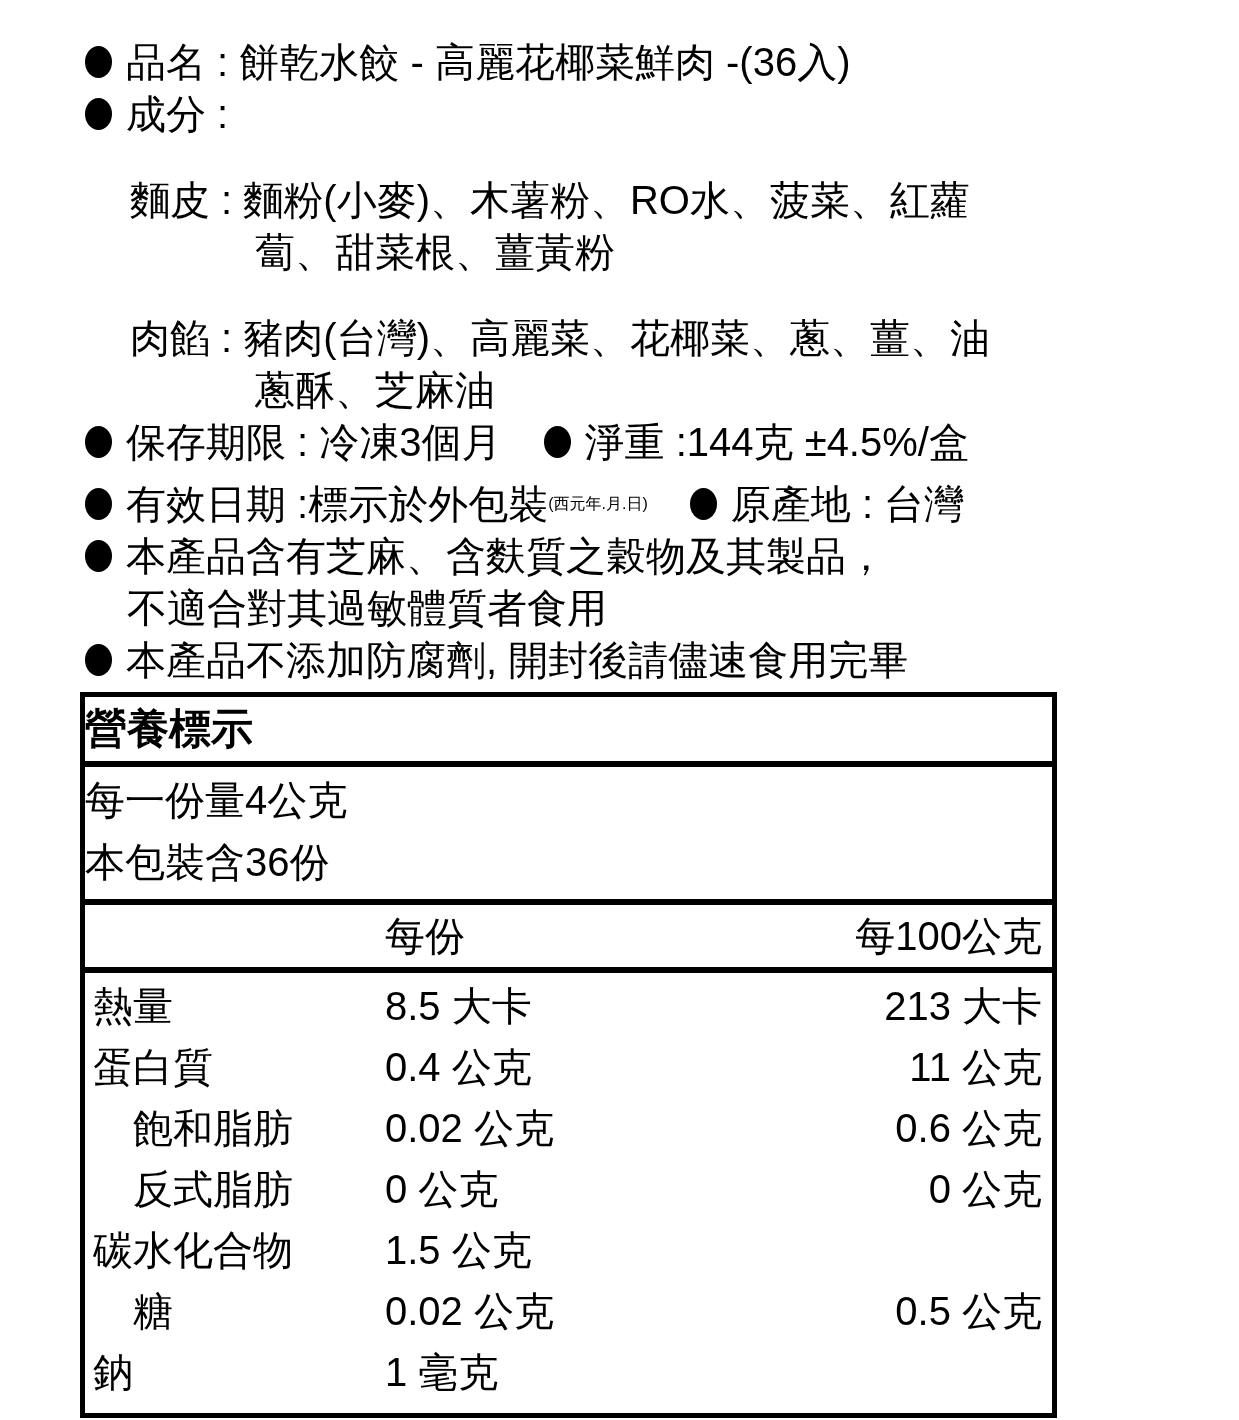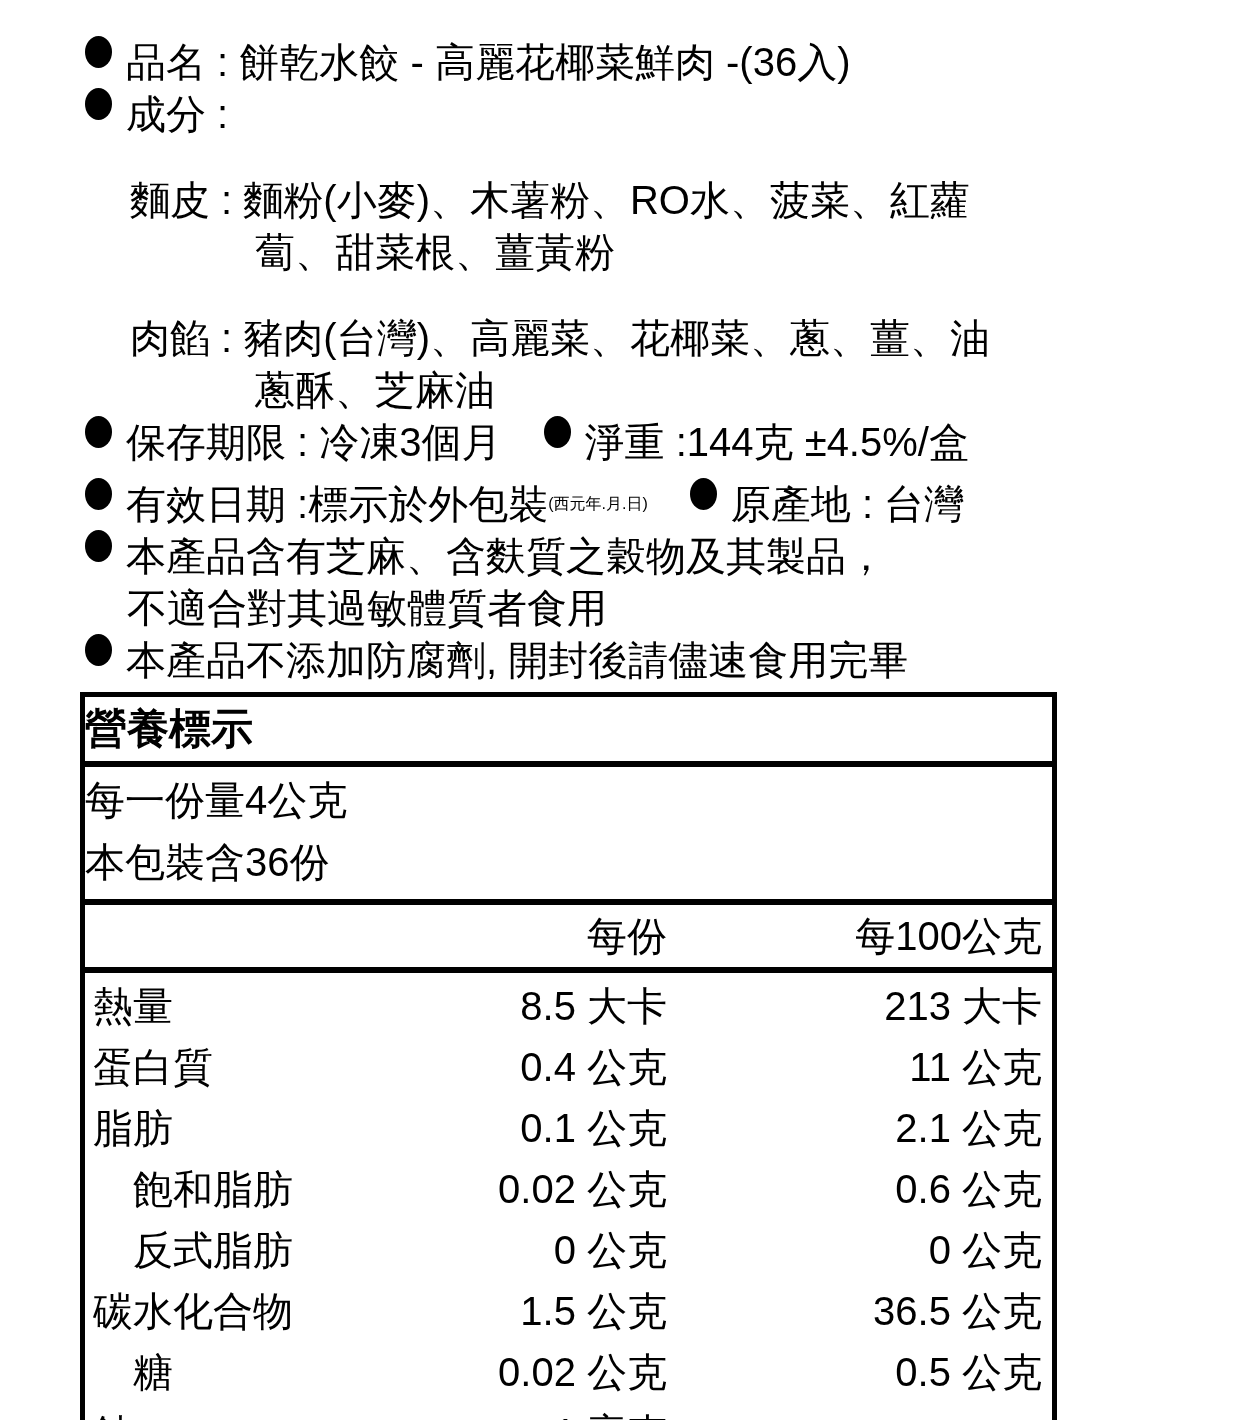--- a/index.html
+++ b/index.html
@@ -4,21 +4,21 @@
 <style>
   html,body{margin:0;padding:0;background:#ffffff;}
   body{
     width:1239px;height:1420px;
     font-family:"Liberation Sans","DejaVu Sans",sans-serif;
     color:#000;
     -webkit-font-smoothing:none;
   }
   .label-section{padding-top:36px;}
   .line{
-    display:flex;
+    display:flex;align-items:center;
     font-size:40px;line-height:52px;height:52px;
     white-space:nowrap;
   }
   .pl-bullet{padding-left:85px;}
   .pl-sub{padding-left:130px;margin-top:34px;}
   .pl-sub2{padding-left:255px;}
   .pl-cont{padding-left:127px;}
   .bullet{
     display:inline-block;width:27px;height:32px;
     background:#000;border-radius:50%;
@@ -54,21 +54,21 @@
     border-bottom:6px solid #000;
   }
   .nt-row{
     display:flex;align-items:center;
     font-size:40px;height:61px;white-space:nowrap;
   }
   .nt-head .nt-row{height:62px;}
   .nt-body{padding:3px 0 10px 0;}
   .nt-label{flex:0 0 300px;padding-left:8px;box-sizing:border-box;}
   .nt-label.nt-indent{padding-left:48px;}
-  .nt-v1{flex:0 0 282px;text-align:right;}
+  .nt-v1{flex:0 0 282px;text-align:left;}
   .nt-v2{flex:1;text-align:right;padding-right:10px;}
 </style>
 </head>
 <body>
 
 <div class="label-section">
 
   <div class="line pl-bullet">
     <span class="bullet"></span>
     <span>品名 : 餅乾水餃 - 高麗花椰菜鮮肉 -(36入)</span>
@@ -149,42 +149,36 @@
       <span class="nt-v1">8.5 大卡</span>
       <span class="nt-v2">213 大卡</span>
     </div>
 
     <div class="nt-row">
       <span class="nt-label">蛋白質</span>
       <span class="nt-v1">0.4 公克</span>
       <span class="nt-v2">11 公克</span>
     </div>
 
-    <div class="nt-row">
-      <span class="nt-label">脂肪</span>
-      <span class="nt-v1">0.1 公克</span>
-      <span class="nt-v2">2.1 公克</span>
-    </div>
 
     <div class="nt-row">
       <span class="nt-label nt-indent">飽和脂肪</span>
       <span class="nt-v1">0.02 公克</span>
       <span class="nt-v2">0.6 公克</span>
     </div>
 
     <div class="nt-row">
       <span class="nt-label nt-indent">反式脂肪</span>
       <span class="nt-v1">0 公克</span>
       <span class="nt-v2">0 公克</span>
     </div>
 
     <div class="nt-row">
       <span class="nt-label">碳水化合物</span>
       <span class="nt-v1">1.5 公克</span>
-      <span class="nt-v2">36.5 公克</span>
     </div>
 
     <div class="nt-row">
       <span class="nt-label nt-indent">糖</span>
       <span class="nt-v1">0.02 公克</span>
       <span class="nt-v2">0.5 公克</span>
     </div>
 
     <div class="nt-row">
       <span class="nt-label">鈉</span>

